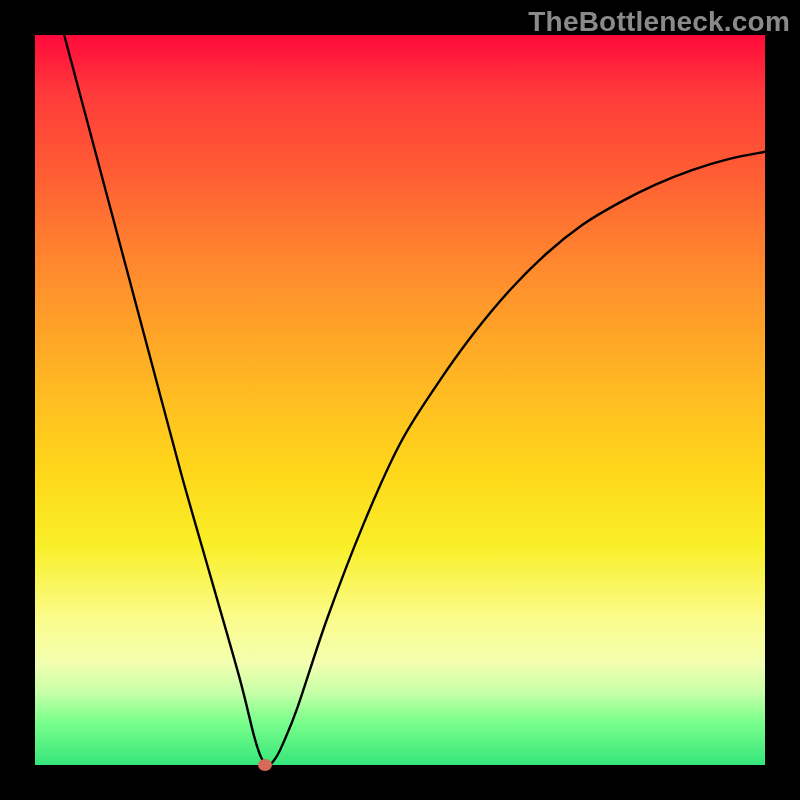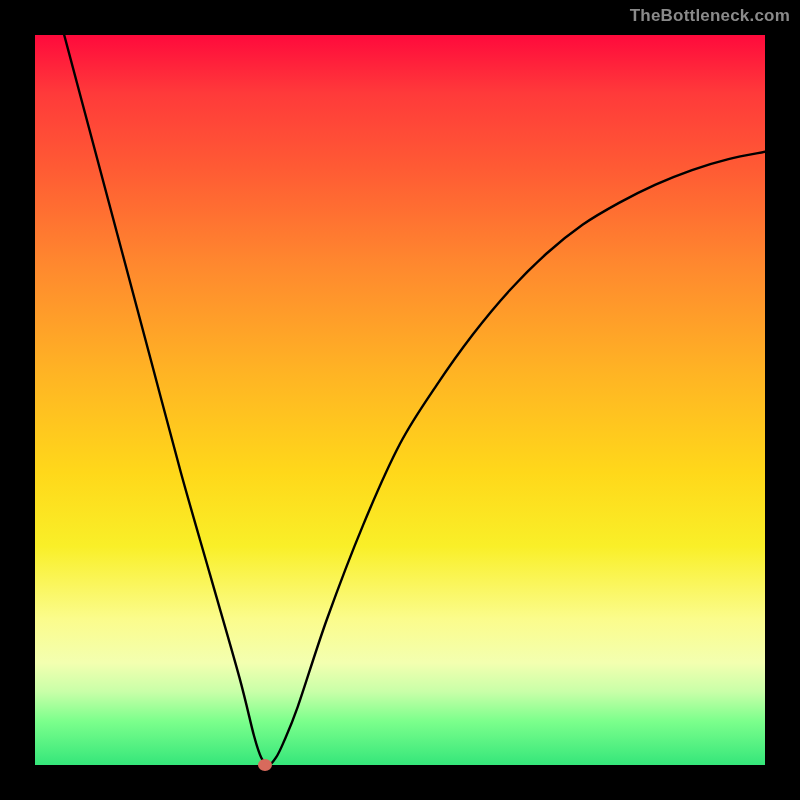--- a/index.html
+++ b/index.html
@@ -38,21 +38,21 @@
       #c8ffa8 90%,
       #7cff8c 94%,
       #35e67a 100%
     );
   }
   .watermark {
     position: absolute;
     top: 6px;
     right: 10px;
     color: #8a8a8a;
-    font-size: 17px;
+    font-size: 28px;
     font-weight: 600;
     letter-spacing: 0.2px;
     user-select: none;
   }
   svg.curve {
     position: absolute;
     left: 0;
     top: 0;
     width: 730px;
     height: 730px;

